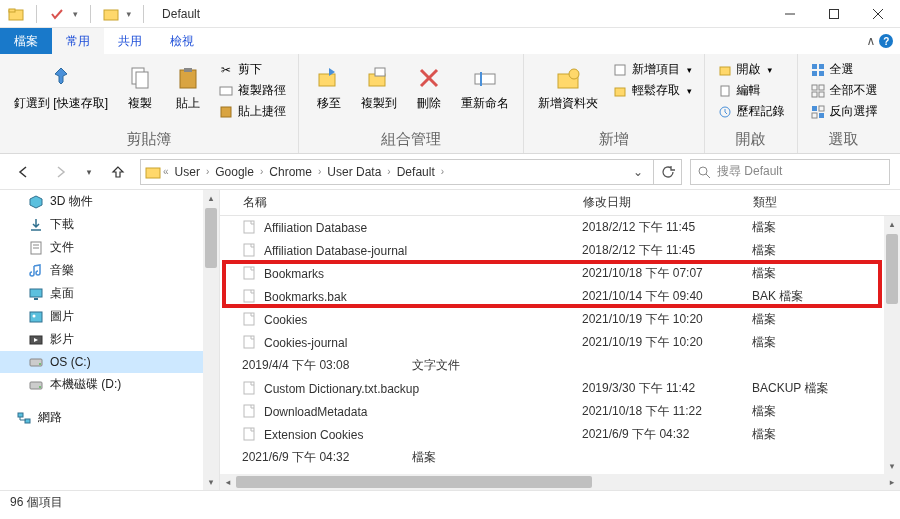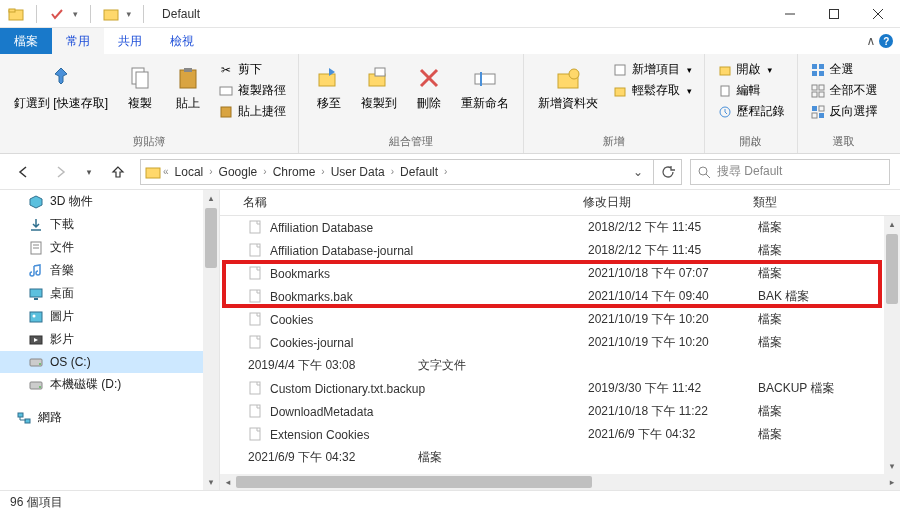--- a/index.html
+++ b/index.html
@@ -19,21 +19,21 @@
 .tabs .tab { padding: 0 14px; display: flex; align-items: center; color: #1d4ed8; }
 .tabs .tab.file { background: #1979ca; color: #fff; }
 .tabs .tab.active { background: #f5f5f5; }
 .tabs .spacer { flex: 1; }
 .tabs .help { width: 40px; display: flex; align-items: center; justify-content: center; gap: 4px; }
 
 
 .ribbon { height: 100px; background: #f5f5f5; border-bottom: 1px solid #dadada; display: flex; }
 .rgroup { border-right: 1px solid #e0e0e0; display: flex; flex-direction: column; padding: 4px 8px 0; }
 .rgroup .row { flex: 1; display: flex; align-items: flex-start; gap: 4px; }
-.rgroup .glabel { text-align: center; color: #666; font-size: 11px; padding: 2px 0 4px; }
+.rgroup .glabel { text-align: center; color: #666; font-size: 15px; padding: 2px 0 4px; }
 .bigbtn { display: flex; flex-direction: column; align-items: center; justify-content: flex-start; padding: 4px 6px; min-width: 44px; text-align: center; line-height: 1.2; gap: 2px; }
 .bigbtn .ico { width: 32px; height: 32px; display: flex; align-items: center; justify-content: center; }
 .smallbtns { display: flex; flex-direction: column; gap: 2px; padding-top: 2px; }
 .smallbtn { display: flex; align-items: center; gap: 4px; padding: 1px 4px; white-space: nowrap; }
 .smallbtn .sico { width: 16px; height: 16px; display: inline-flex; align-items: center; justify-content: center; }
 
 
 .addrbar { height: 36px; display: flex; align-items: center; padding: 0 10px; gap: 8px; border-bottom: 1px solid #e5e5e5; }
 .navbtn { width: 28px; height: 28px; display: flex; align-items: center; justify-content: center; color: #555; border-radius: 2px; }
 .navbtn.disabled { color: #bbb; }
@@ -54,21 +54,21 @@
 .navitem.sel { background: #cde8ff; }
 .navitem .nico { width: 16px; height: 16px; display: inline-flex; align-items: center; justify-content: center; }
 
 .filearea { flex: 1; display: flex; flex-direction: column; position: relative; }
 .colhdr { height: 26px; display: flex; align-items: center; border-bottom: 1px solid #e5e5e5; color: #333; padding-left: 15px; }
 .colhdr .col { padding: 0 8px; }
 .col-name { width: 340px; }
 .col-date { width: 170px; }
 .col-type { width: 140px; }
 .filelist { flex: 1; overflow: hidden; position: relative; }
-.frow { display: flex; align-items: center; height: 23px; padding-left: 28px; color: #333; }
+.frow { display: flex; align-items: center; height: 23px; padding-left: 22px; color: #333; }
 .frow .fico { width: 16px; height: 16px; margin-right: 6px; display: inline-flex; }
 .frow .col-name { display: flex; align-items: center; }
 .highlight-box { position: absolute; border: 4px solid #e21b1b; pointer-events: none; }
 .filearea .hscroll { height: 16px; background: #f0f0f0; display: flex; align-items: center; }
 .filearea .hscroll .arr { width: 16px; text-align: center; color: #666; font-size: 9px; }
 .filearea .hscroll .track { flex: 1; position: relative; height: 100%; }
 .filearea .hscroll .thumb { position: absolute; left: 0; width: 55%; top: 2px; bottom: 2px; background: #c0c0c0; border-radius: 2px; }
 .filearea .vscroll { position: absolute; right: 0; top: 26px; bottom: 16px; width: 16px; background: #f0f0f0; }
 .filearea .vscroll .arr { position: absolute; left: 0; right: 0; height: 16px; display: flex; align-items: center; justify-content: center; color: #666; font-size: 9px; }
 .filearea .vscroll .thumb { position: absolute; left: 2px; right: 2px; top: 18px; height: 70px; background: #c0c0c0; border-radius: 2px; }
@@ -364,21 +364,21 @@
       </svg>
     </div>
   <div style="display:flex;flex:1">
     <div class="breadcrumb">
       <span>
           <svg width="16" height="16">
             <rect x="1" y="4" width="14" height="10" fill="#ffd86b" stroke="#caa32f"></rect>
           </svg>
         </span>
       <span class="sep">«</span>
-      <span class="crumb">Local</span>
+      <span class="crumb">User</span>
         <span class="sep">›</span>
       <span class="crumb">Google</span>
         <span class="sep">›</span>
       <span class="crumb">Chrome</span>
         <span class="sep">›</span>
       <span class="crumb">User Data</span>
         <span class="sep">›</span>
       <span class="crumb">Default</span>
         <span class="sep">›</span>
       <span class="dd">⌄</span>

